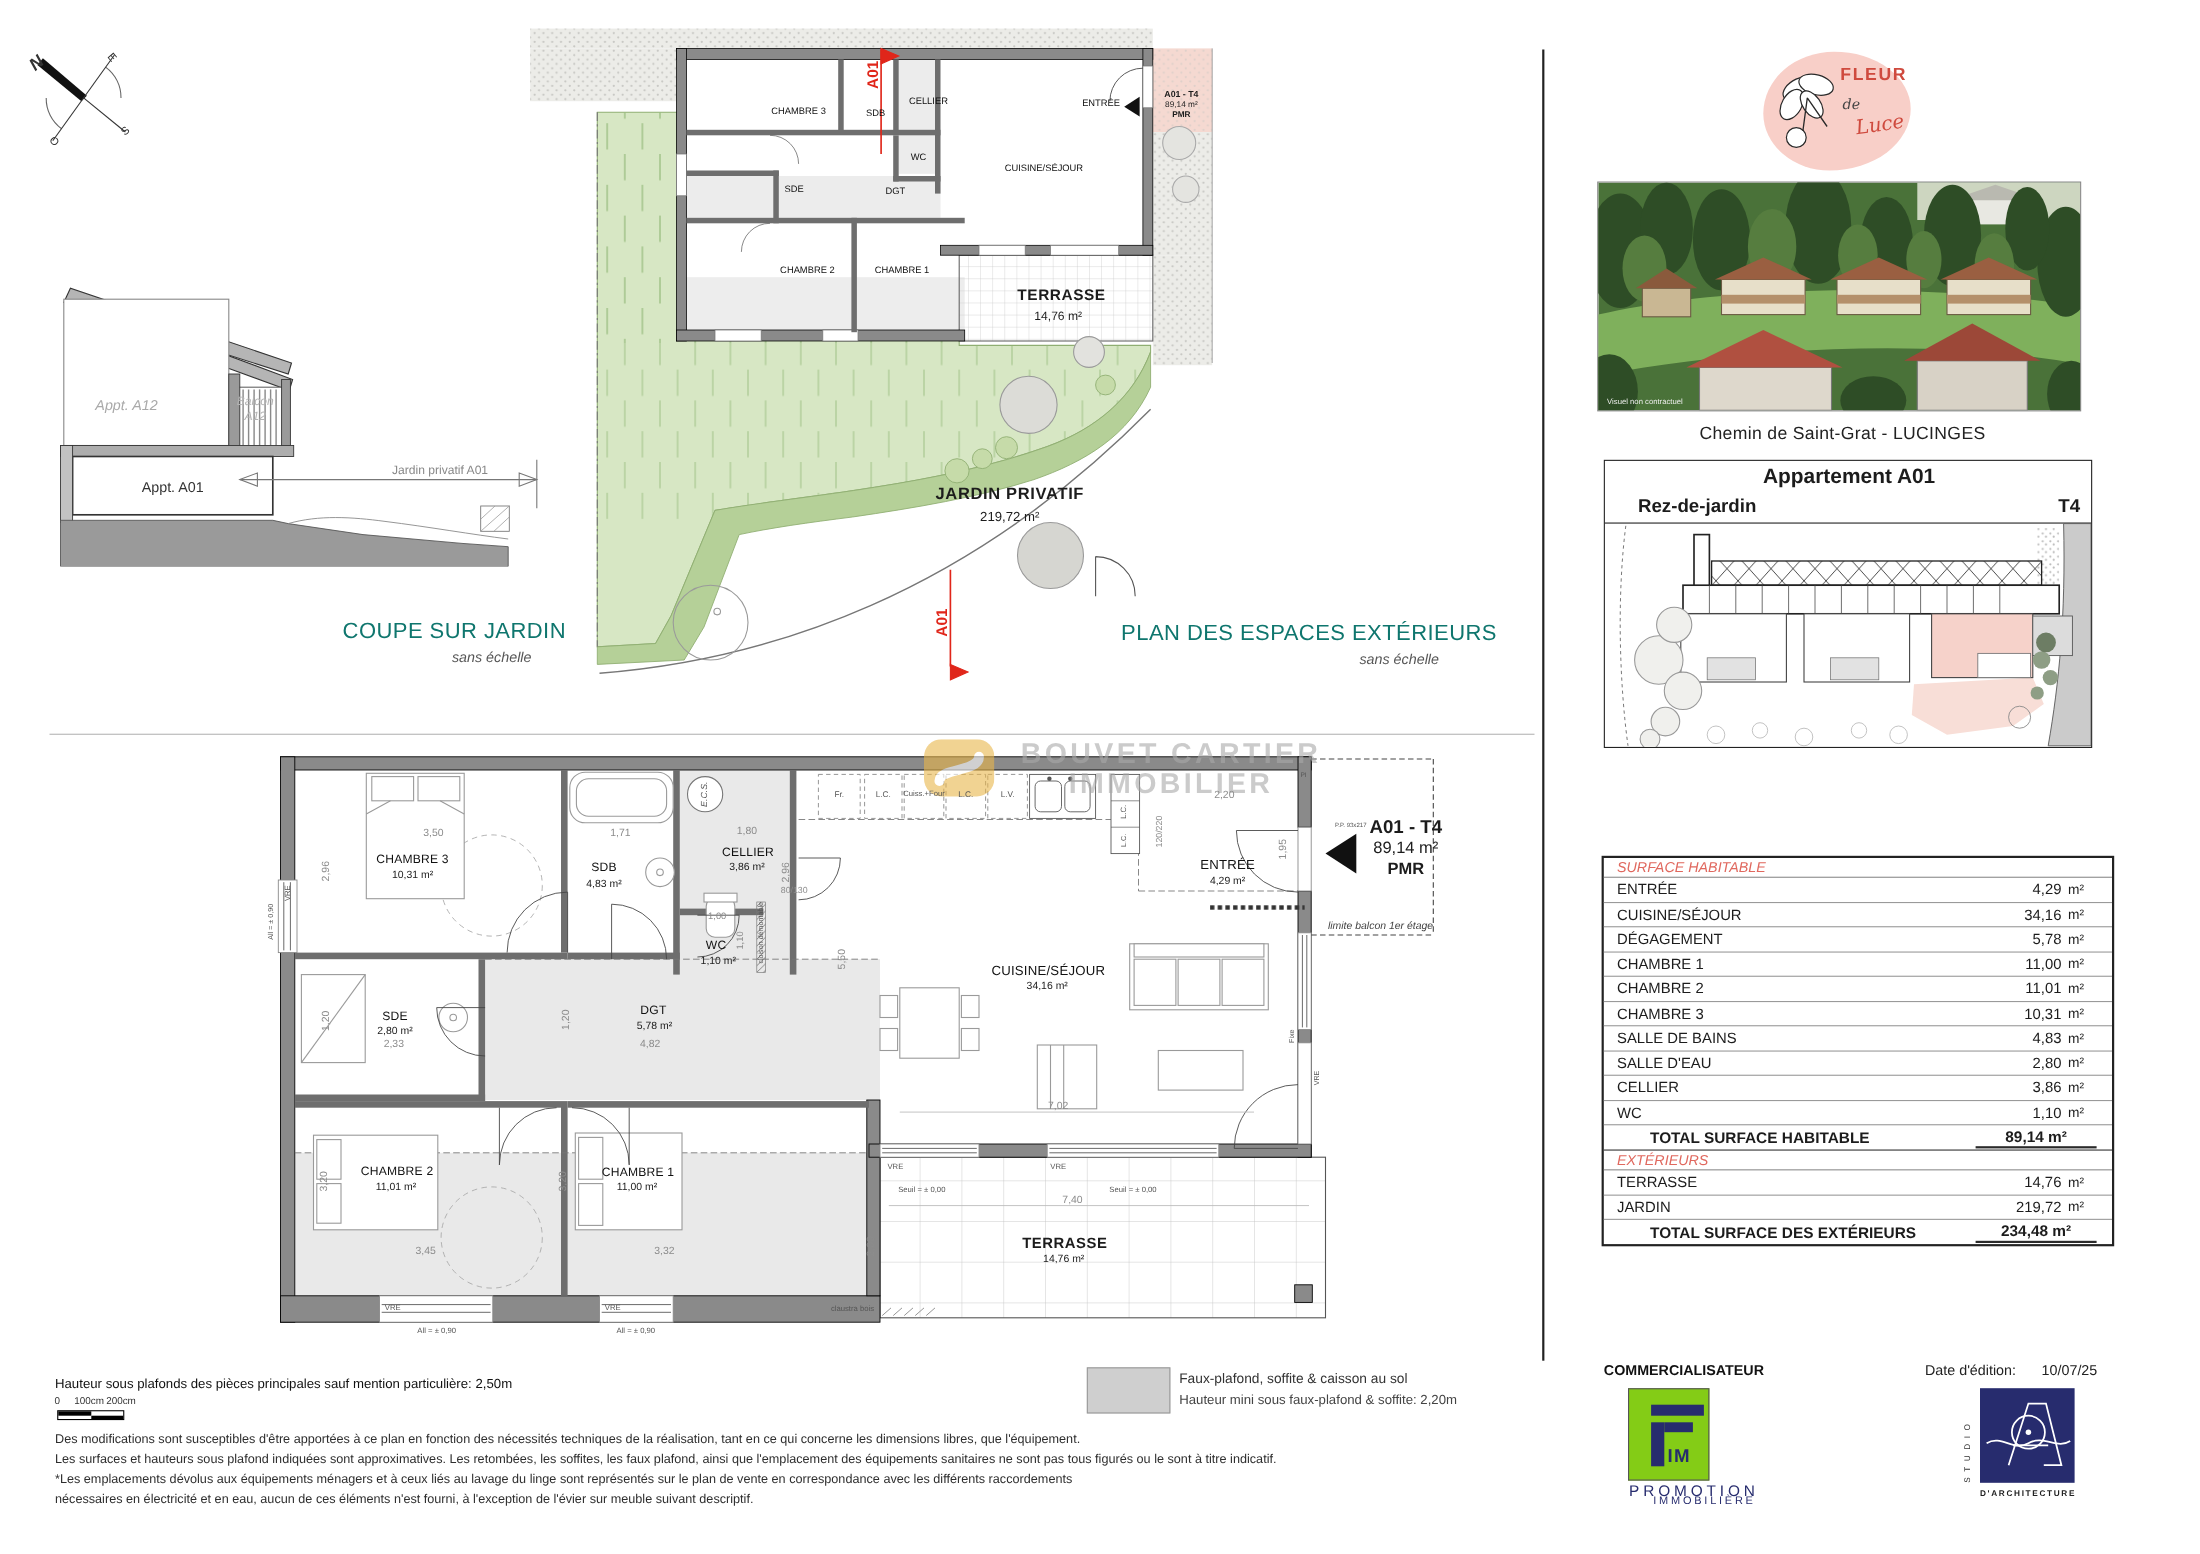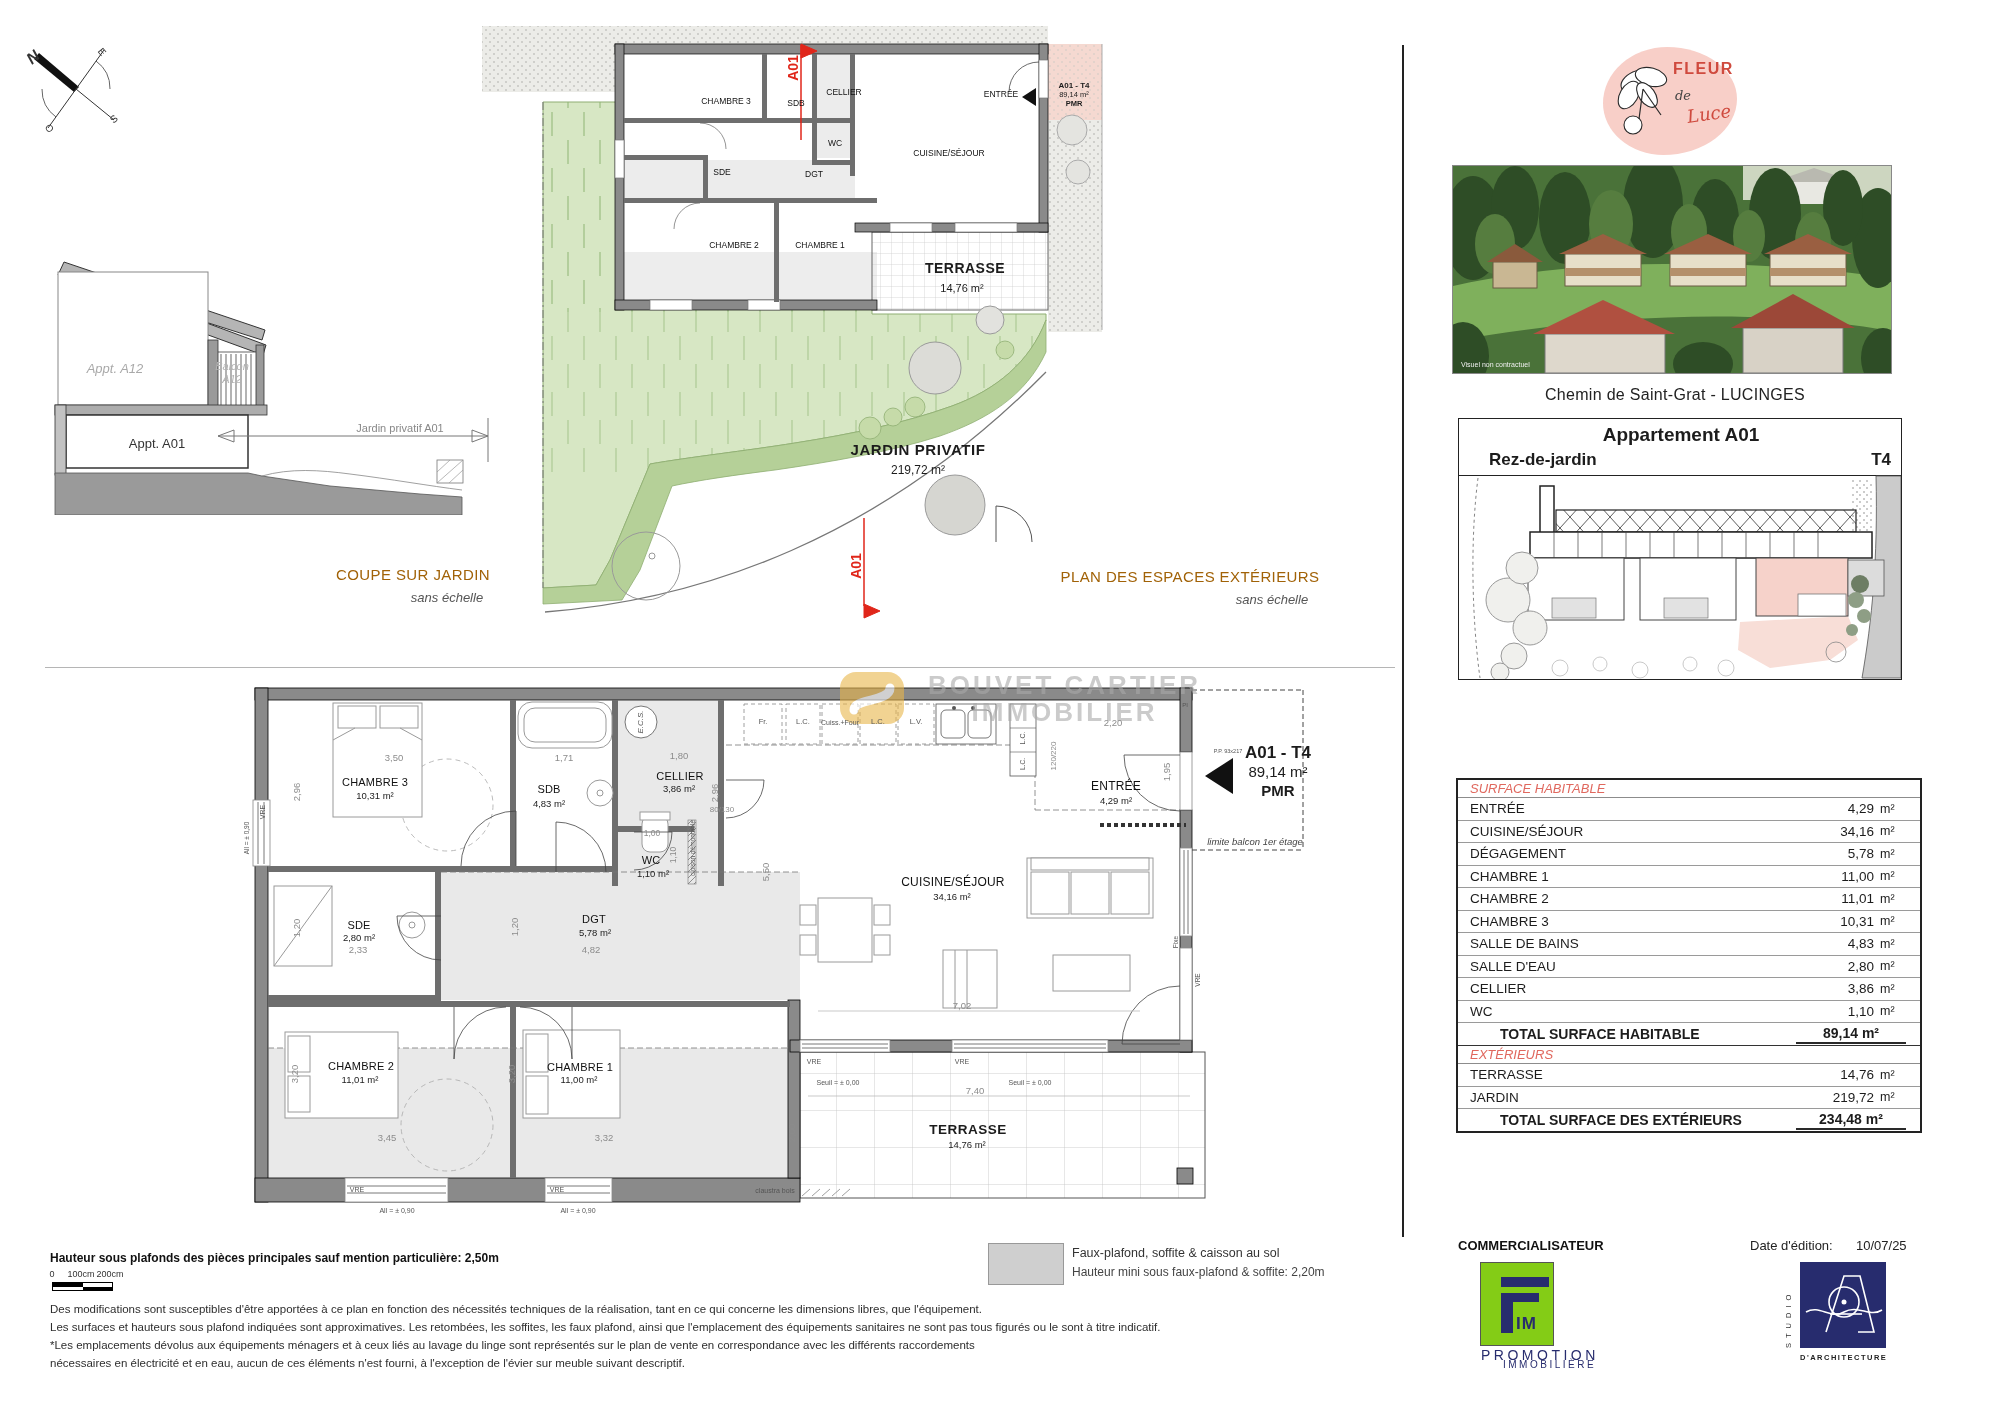--- a/index.html
+++ b/index.html
@@ -9,21 +9,21 @@
   .lbl{position:absolute;transform:translate(-50%,-50%);white-space:nowrap;text-align:center;line-height:1;color:#1c1c1c}
   .lblL{position:absolute;white-space:nowrap;line-height:1;color:#1c1c1c}
   .rot{transform:translate(-50%,-50%) rotate(-90deg)}
   .rn{font-size:11px;letter-spacing:.2px;color:#111}
   .ra{font-size:9.5px;color:#222}
   .dim{color:#8c8c8c;font-size:9.5px}
   .ann{color:#555;font-size:7px}
   .ern{font-size:8.5px;color:#111}
   .red{color:#e0261a;font-weight:bold}
   .it{font-style:italic}
-  .cap{font-size:15px;color:#a16207;letter-spacing:.4px}
+  .cap{font-size:20px;color:#0f766e;letter-spacing:.4px}
   .capsub{font-size:13px;color:#555;font-style:italic}
   .cmp{font-family:"Liberation Sans",sans-serif;fill:#333}
   svg text{font-family:"Liberation Sans",sans-serif}
   
   .stable{position:absolute;left:1456px;top:778px;width:466px;border:2px solid #222;background:#fff;box-sizing:border-box}
   .st-title{height:27px;display:flex;align-items:center;justify-content:center;font-size:17.5px;letter-spacing:.5px;color:#2d2d2d;border-bottom:1.5px solid #333}
   .st-sec{height:17px;display:flex;align-items:center;padding-left:12px;font-size:13px;font-style:italic;color:#e0685e;border-bottom:1px solid #8c8c8c}
   .trow{height:21.5px;display:flex;align-items:center;border-bottom:1px solid #9a9a9a;font-size:13.5px}
   .trow .tl{flex:1;padding-left:12px}
   .trow .tv{width:70px;text-align:right}
@@ -726,21 +726,21 @@
       <path d="M26,70 L44,14 L60,14 L74,70 L58,70"></path>
       <circle cx="44" cy="40" r="15"></circle>
       <path d="M6,50 C20,42 30,58 44,50 C58,42 70,56 82,48"></path>
       <line x1="30" y1="52" x2="62" y2="52"></line>
     </g>
     <circle cx="44" cy="40" r="2.5" fill="#fff"></circle>
   </svg>
 </div>
 <span class="lblL" style="left:1800px;top:1354px;width:86px;text-align:right;font-size:7.5px;font-weight:bold;letter-spacing:1.5px;color:#222">D'ARCHITECTURE</span>
 
-<span class="lblL" style="left:50px;top:1252px;font-size:12px;font-weight:bold;color:#111">Hauteur sous plafonds des pièces principales sauf mention particulière: 2,50m</span>
+<span class="lblL" style="left:50px;top:1252px;font-size:12px;font-weight:normal;color:#111">Hauteur sous plafonds des pièces principales sauf mention particulière: 2,50m</span>
 
 <span class="lbl" style="left:52px;top:1274px;font-size:9px;color:#333">0</span>
 <span class="lbl" style="left:81px;top:1274px;font-size:9px;color:#333">100cm</span>
 <span class="lbl" style="left:110px;top:1274px;font-size:9px;color:#333">200cm</span>
 <div class="abs" style="left:52px;top:1282px;width:61px;height:9px;border:1px solid #000;box-sizing:border-box">
   <div class="abs" style="left:0;top:0;width:30px;height:3.5px;background:#000"></div>
   <div class="abs" style="left:30px;top:3.5px;width:29px;height:3.5px;background:#000"></div>
 </div>
 
 <div class="abs" style="left:988px;top:1243px;width:74px;height:40px;background:#cfcfcf;border:1px solid #999"></div>

